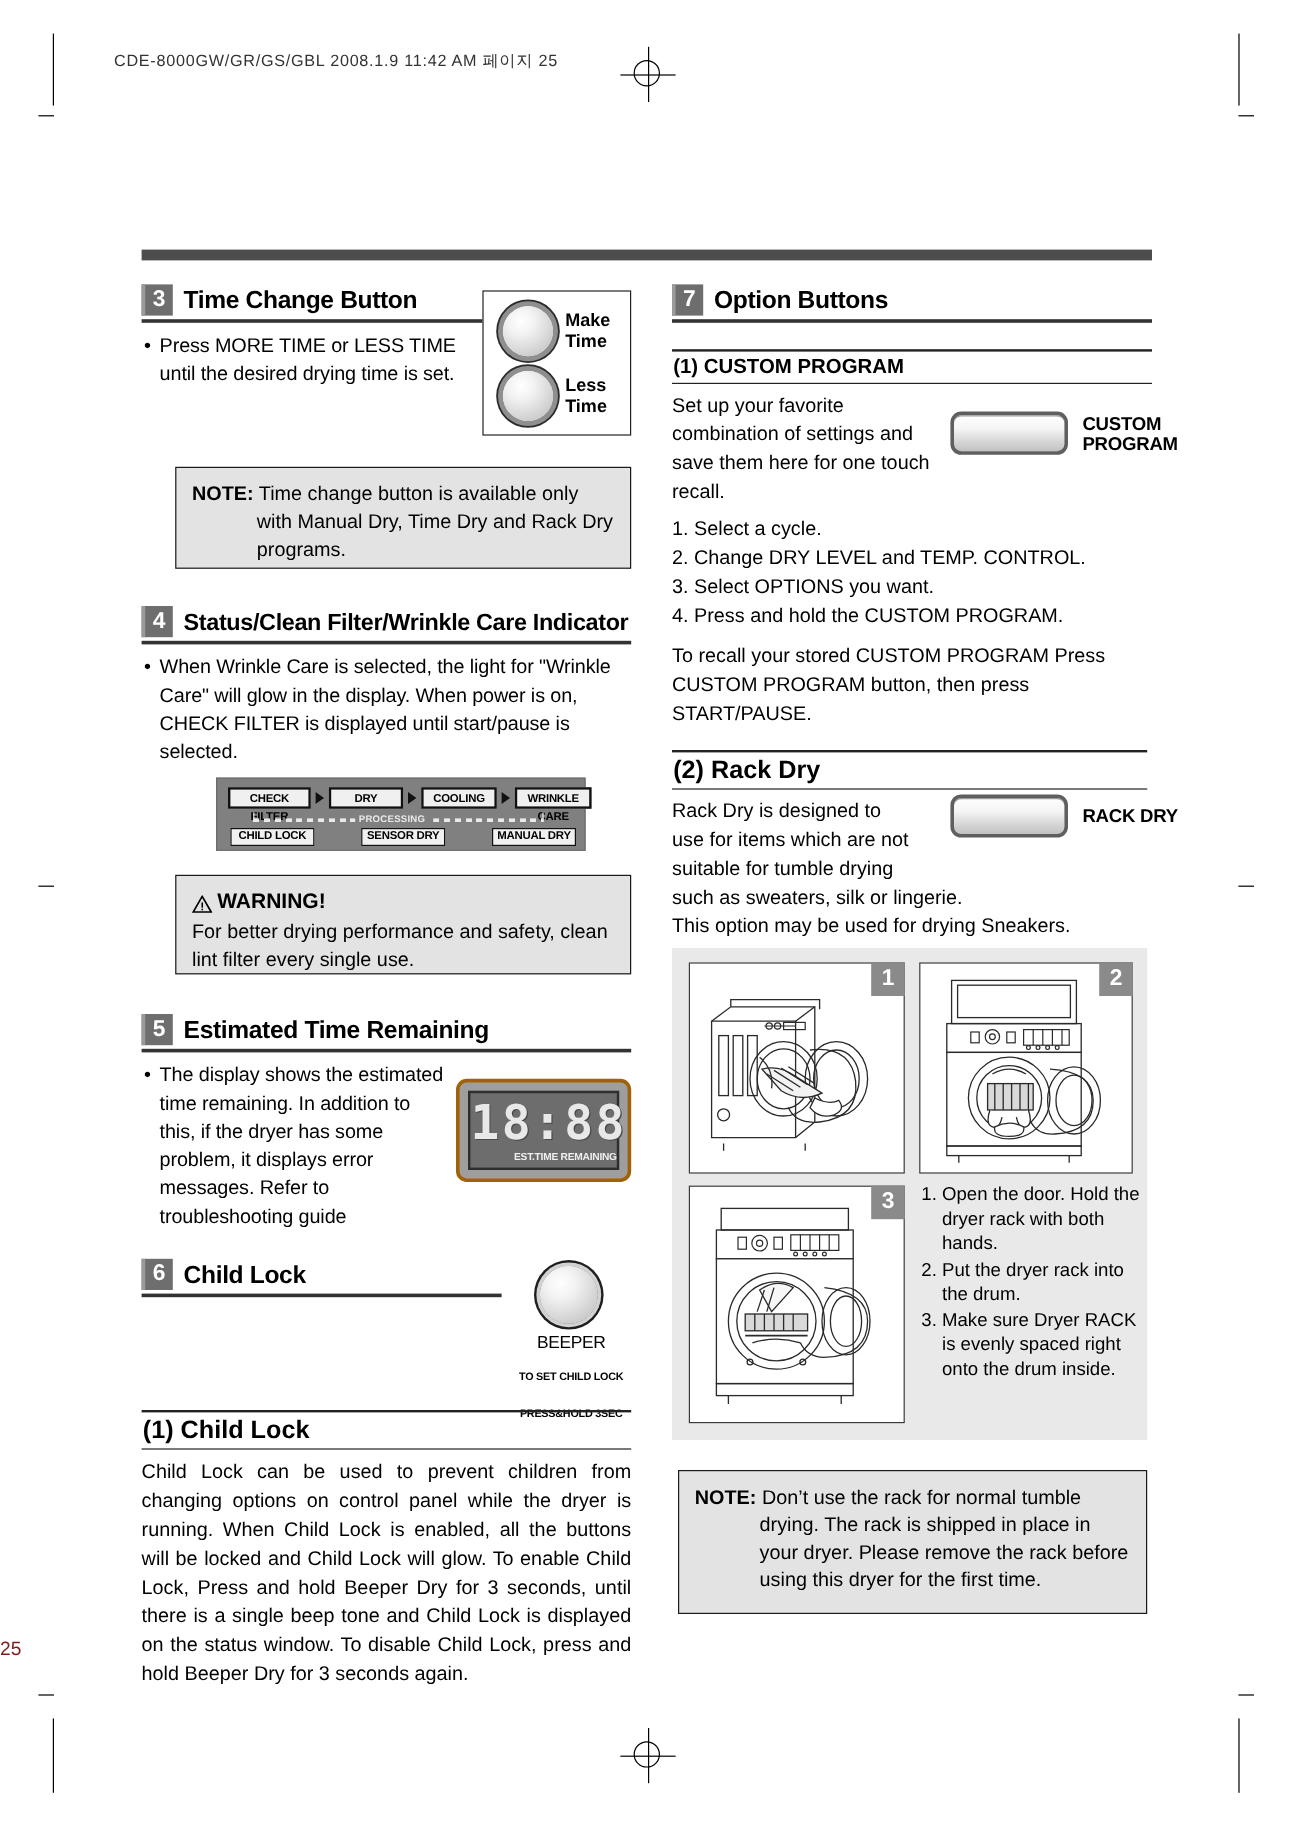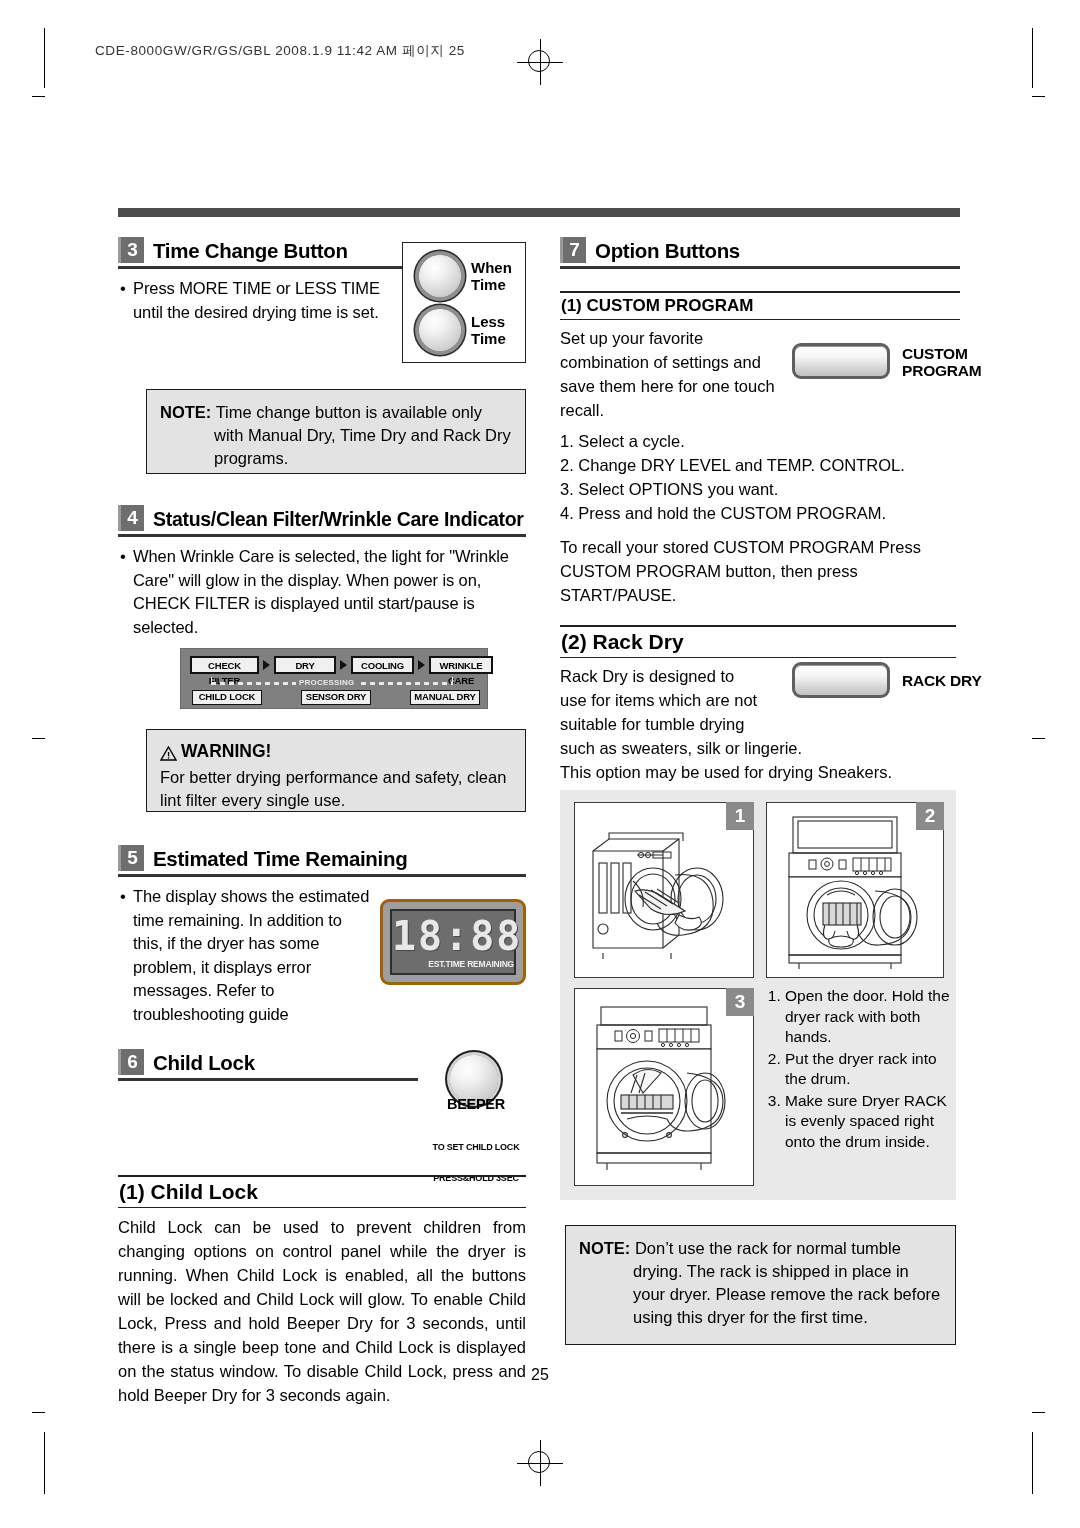--- a/index.html
+++ b/index.html
@@ -89,22 +89,22 @@
   
   .illus-wrap{position:absolute;background:#e9e9e9;}
   .ipanel{position:absolute;background:#fff;border:1.2px solid #3a3a3a;box-sizing:border-box;
           overflow:hidden;}
   .inum{position:absolute;background:#8a8a8a;color:#fff;font-weight:bold;font-size:19px;
         width:28px;height:28px;line-height:28px;text-align:center;}
   .steps{position:absolute;font-size:15.5px;line-height:20.5px;}
   .steps li{margin-bottom:1px;}
   .steps ol{margin:0;padding-left:19px;}
 
-  .pageno{position:absolute;left:0;right:0;top:1366px;text-align:center;
-          font-size:16px;color:#000000;}
+  .pageno{position:absolute;left:0;right:0;top:1366px;
+          font-size:16px;color:#7f1d1d;}
 </style>
 </head>
 <body>
 
 <div class="page">
 
   <div class="crop-line" style="left:44px;top:28px;width:1px;height:60px;"></div>
   <div class="crop-line" style="left:1032px;top:28px;width:1px;height:60px;"></div>
   <div class="crop-line" style="left:44px;top:1432px;width:1px;height:62px;"></div>
   <div class="crop-line" style="left:1032px;top:1432px;width:1px;height:62px;"></div>
@@ -138,21 +138,21 @@
         <div class="chip">3</div>
         <div class="sec-title">Time Change Button</div>
       </div>
       <div class="sec-rule"></div>
       <div class="body-t bullet" style="width:268px;">Press MORE TIME or LESS TIME until the desired drying time is set.</div>
     </div>
 
     <div class="knob-box" style="left:284px;top:5px;width:124px;height:121px;">
       <div class="knob" style="position:absolute;left:16px;top:12px;width:42px;height:42px;"></div>
       <div class="knob-lbl" style="position:absolute;left:68px;top:16px;">
-        <span>When</span><br>
+        <span>Make</span><br>
         <span>Time</span>
       </div>
       <div class="knob" style="position:absolute;left:16px;top:66px;width:42px;height:42px;"></div>
       <div class="knob-lbl" style="position:absolute;left:68px;top:70px;">
         <span>Less</span><br>
         <span>Time</span>
       </div>
     </div>
 
     <div class="box note" style="position:absolute;left:28px;top:152px;width:380px;height:85px;">
@@ -228,21 +228,21 @@
     <div class="sec" style="position:absolute;left:0;top:812px;width:300px;">
       <div class="sec-head">
         <div class="chip">6</div>
         <div class="sec-title">Child Lock</div>
       </div>
       <div class="sec-rule"></div>
     </div>
 
     <div style="position:absolute;left:308px;top:812px;width:100px;height:118px;">
       <div class="knob" style="position:absolute;left:24px;top:6px;width:48px;height:48px;box-shadow:0 0 0 3px #d2d2d2,0 0 0 5px #1e1e1e;"></div>
-      <div style="position:absolute;left:0;top:47px;width:100px;text-align:center;font-weight:bold;font-size:14.5px;letter-spacing:-.3px;">BEEPER</div>
+      <div style="position:absolute;left:0;top:62px;width:100px;text-align:center;font-weight:normal;font-size:14.5px;letter-spacing:-.3px;">BEEPER</div>
       <div style="position:absolute;left:0;top:80px;width:100px;text-align:center;font-weight:bold;font-size:9px;letter-spacing:-.2px;margin-top:44px;">PRESS&amp;HOLD  3SEC</div>
       <div style="position:absolute;left:0;top:93px;width:100px;text-align:center;font-weight:bold;font-size:9px;letter-spacing:-.2px;">TO SET CHILD LOCK</div>
     </div>
 
     <div style="position:absolute;left:0;top:938px;width:408px;">
       <div class="sub-rule-top"></div>
       <div class="sub-title">(1) Child Lock</div>
       <div class="sub-rule-bot"></div>
       <div style="margin-top:7px;font-size:16.5px;line-height:24px;text-align:justify;">Child Lock can be used to prevent children from changing options on control panel while the dryer is running. When Child Lock is enabled, all the buttons will be locked and Child Lock will glow. To enable Child Lock, Press and hold Beeper Dry for 3 seconds, until there is a single beep tone and Child Lock is displayed on the status window. To disable Child Lock, press and hold Beeper Dry for 3 seconds again.</div>
     </div>

